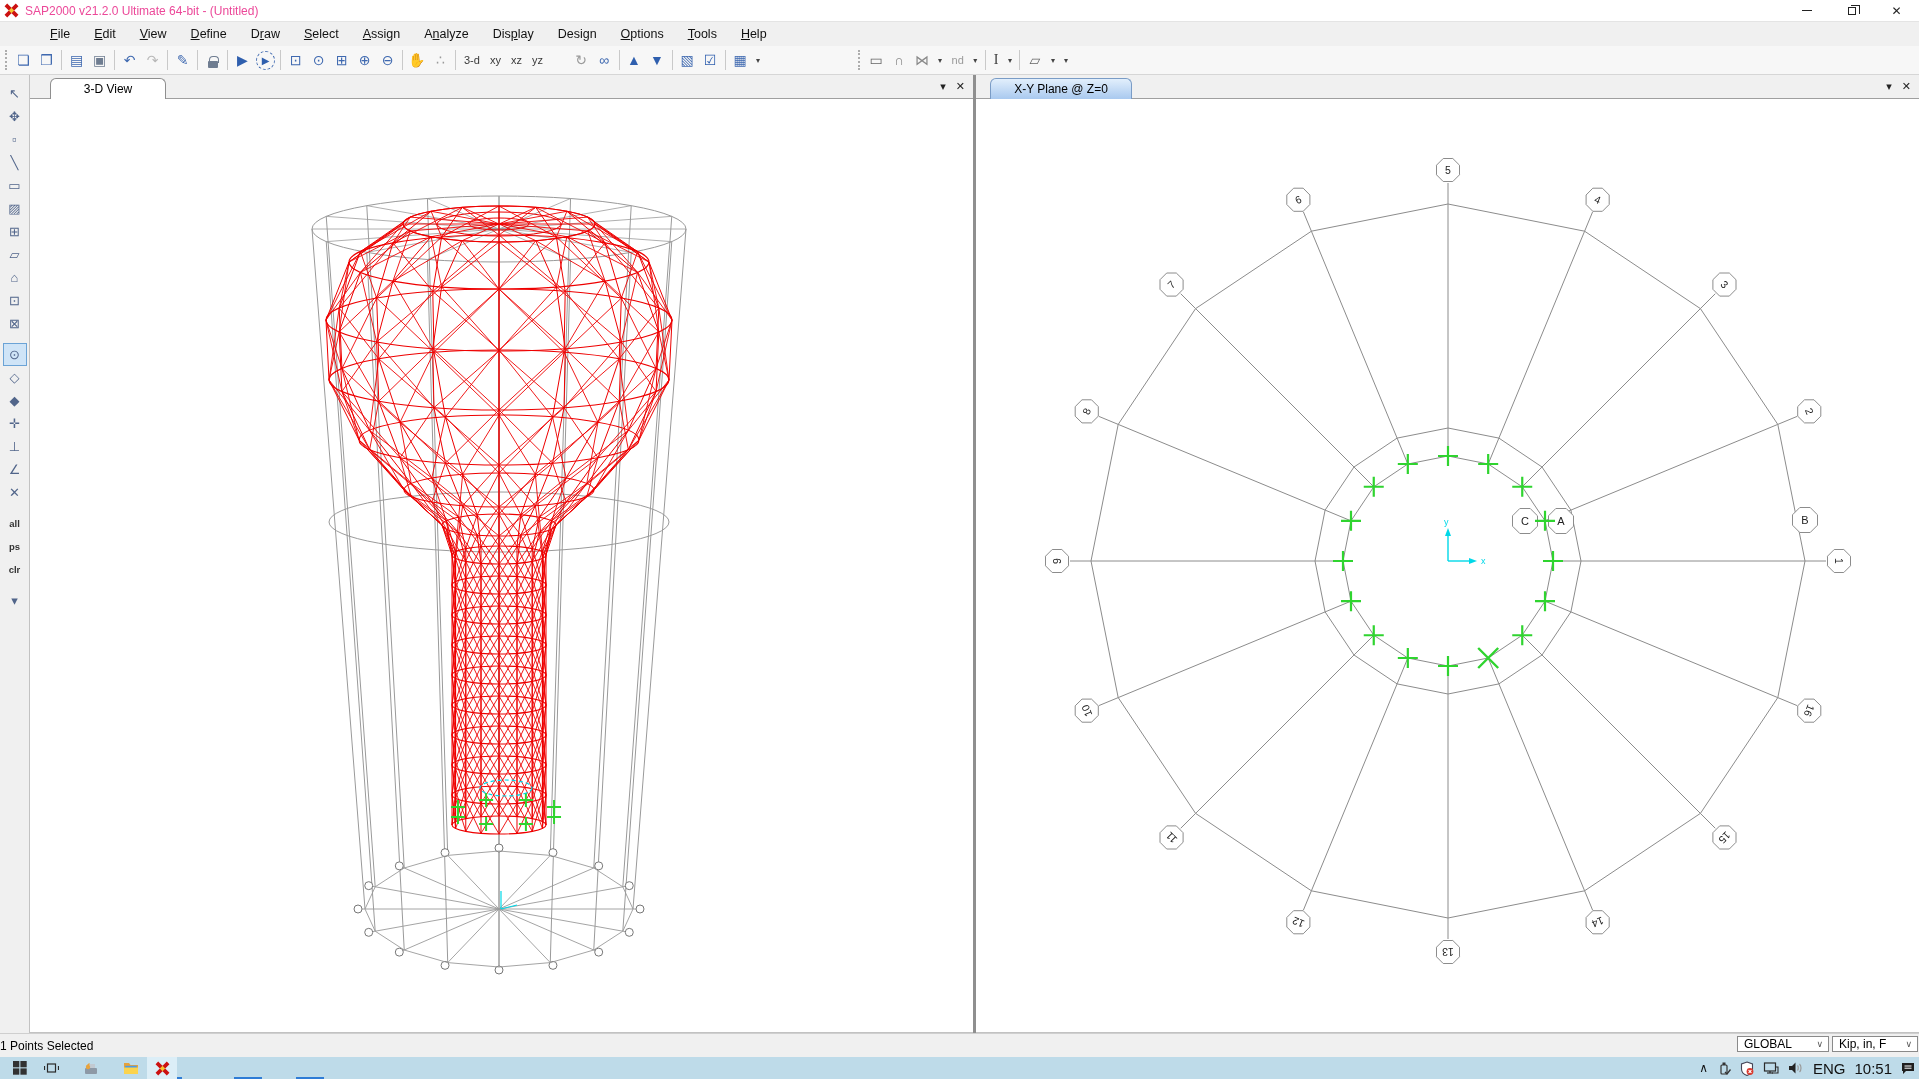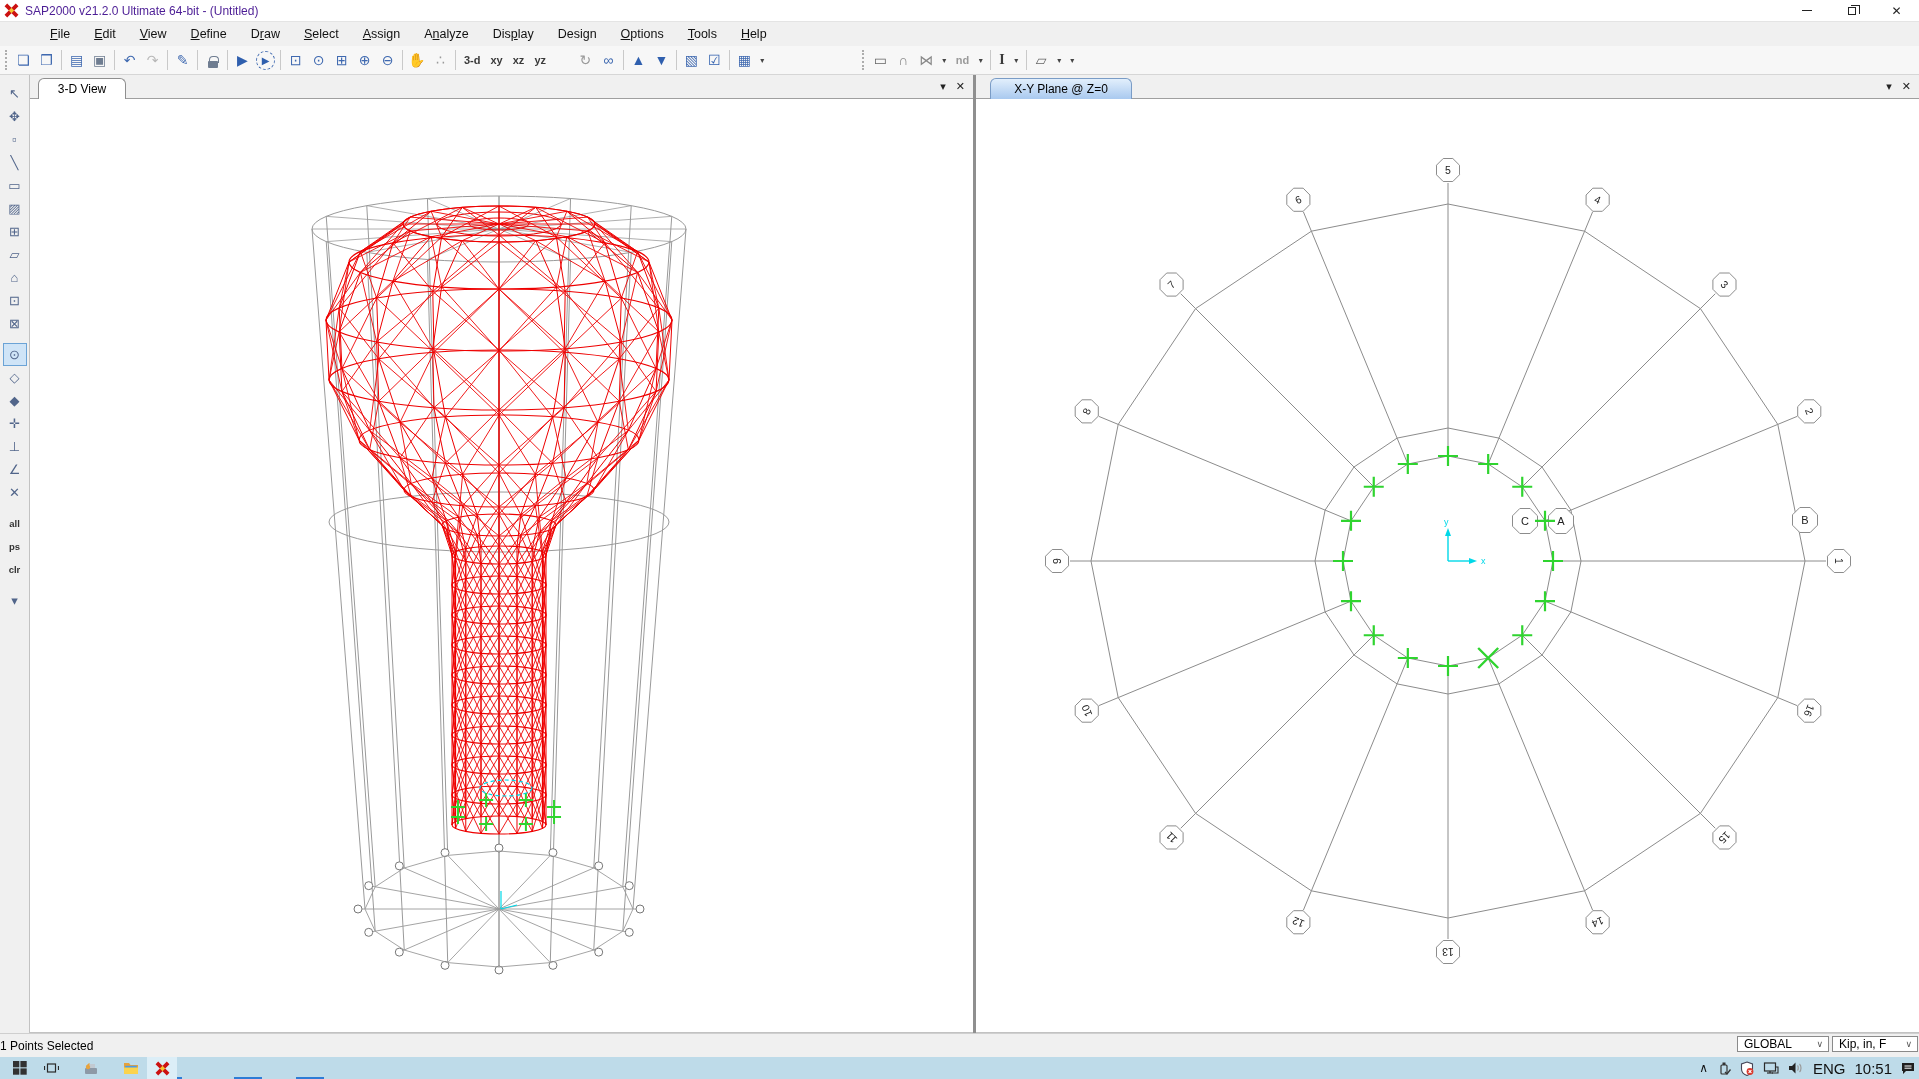--- a/index.html
+++ b/index.html
@@ -1,54 +1,54 @@
 <!DOCTYPE html>
 <html><head>
 <meta charset="utf-8">
 <style>
   *{box-sizing:border-box;margin:0;padding:0}
   html,body{width:1919px;height:1079px;overflow:hidden;font-family:"Liberation Sans",sans-serif;background:#f0f0f0;position:relative}
   
   .titlebar{position:absolute;left:0;top:0;width:1919px;height:22px;background:#ffffff;display:flex;align-items:center;border-bottom:1px solid #e4e4e4}
   .titlebar .logo{width:15px;height:15px;margin:0 6px 0 4px}
-  .titlebar .title{font-size:12px;color:#4c1d95}
+  .titlebar .title{font-size:12px;color:#ec4899}
   .win-controls{position:absolute;right:0;top:0;display:flex}
   .win-btn{width:45px;height:21px;display:flex;align-items:center;justify-content:center;color:#222;font-size:12px}
   .ic-min{width:10px;height:1px;background:#222}
   .ic-restore{width:8px;height:8px;border:1px solid #222;position:relative;background:#fff}
   .ic-restore::before{content:"";position:absolute;left:2px;top:-3px;width:8px;height:8px;border:1px solid #222;border-bottom:none;border-left:none}
   
   .menubar{position:absolute;left:0;top:22px;width:1919px;height:24px;background:#f0f0f0;display:flex;align-items:center;padding-left:38px;font-size:12.5px;color:#111}
   .menu-item{padding:4px 12px;cursor:default}
   .menu-item u{text-decoration:underline}
   
   .toolbar{position:absolute;left:0;top:46px;width:1919px;height:29px;background:#f7f7f7;border-bottom:1px solid #d6d6d6;display:flex;align-items:center;padding-left:2px}
   .tb-btn{width:23px;height:22px;line-height:22px;text-align:center;font-size:14px;color:#3f69b0;cursor:default}
-  .tb-text{height:22px;line-height:22px;font-size:11px;font-weight:bold;color:#3a3a3a;padding:0 5px}
+  .tb-text{height:22px;line-height:22px;font-size:11px;font-weight:normal;color:#3a3a3a;padding:0 5px}
   .tb-sep{width:1px;height:20px;background:#c9c9c9;margin:0 3px}
   .tb-grip{width:4px;height:20px;border-left:2px dotted #adadad;margin:0 3px}
   .tb-caret{width:13px;font-size:8px;color:#444;text-align:center}
   .tb-circled{width:19px;height:19px;line-height:17px;font-size:10px;border:1px dashed #3f69b0;border-radius:50%;margin:0 2px;text-align:center;color:#2f5fae}
   .serif{font-family:"Liberation Serif",serif;font-size:14px}
   .lock-body{display:inline-block;width:10px;height:7px;background:#6f7d91;border-radius:1px;position:relative;top:3px}
   .lock-body::before{content:"";position:absolute;top:-5px;left:1px;width:8px;height:6px;border:1.5px solid #6f7d91;border-bottom:none;border-radius:4px 4px 0 0}
   
   .side-toolbar{position:absolute;left:0;top:75px;width:30px;height:958px;background:#f0f0f0;border-right:1px solid #c2c2c2;display:flex;flex-direction:column;align-items:center;padding-top:7px}
   .st-btn{width:24px;height:23px;line-height:23px;font-size:13px;color:#51658a;text-align:center;cursor:default}
   .st-btn.pressed{background:#cfe4f7;border:1px solid #6ba3d6;line-height:21px}
   .st-text{font-size:9.5px;color:#333;font-weight:bold}
   .st-sep{height:8px}
   
   .panel{position:absolute;top:75px;height:958px;background:#fff;border-bottom:1px solid #c2c2c2}
   .left-panel{left:30px;width:943px}
   .right-panel{left:976px;width:943px}
   .divider{position:absolute;left:973px;top:75px;width:3px;height:958px;background:#8f8f8f}
   .panel-header{position:relative;height:24px;background:#f0f0f0;border-bottom:1px solid #9f9f9f}
   .tab{position:absolute;top:3px;height:21px;border:1px solid #8f8f8f;border-bottom:none;border-radius:6px 6px 0 0;font-size:12px;color:#000;display:flex;align-items:center;justify-content:center;background:#fff}
-  .left-panel .tab{left:8px;width:88px}
+  .left-panel .tab{left:20px;width:116px}
   .right-panel .tab{left:14px;width:142px;background:linear-gradient(#e2effc,#a9c9ef);border-color:#7a9cc6}
   .header-btns{position:absolute;right:8px;top:5px;display:flex;gap:10px;font-size:11px;color:#222}
   .header-btns span{cursor:default}
   .panel-canvas{position:absolute;left:0;top:24px;width:943px;height:933px;background:#fff}
   .panel-canvas svg{position:absolute;left:0;top:0}
   
   .statusbar{position:absolute;left:0;bottom:22px;width:1919px;height:24px;background:#f0f0f0;border-top:1px solid #cfcfcf;font-size:12px;color:#000;display:flex;align-items:center}
   .status-msg{}
   .status-dd{position:absolute;top:2px;height:16px;background:#fff;border:1px solid #8a8a8a;display:flex;align-items:center;padding-left:6px;font-size:12px}
   #dd-coord{left:1737px;width:92px}

